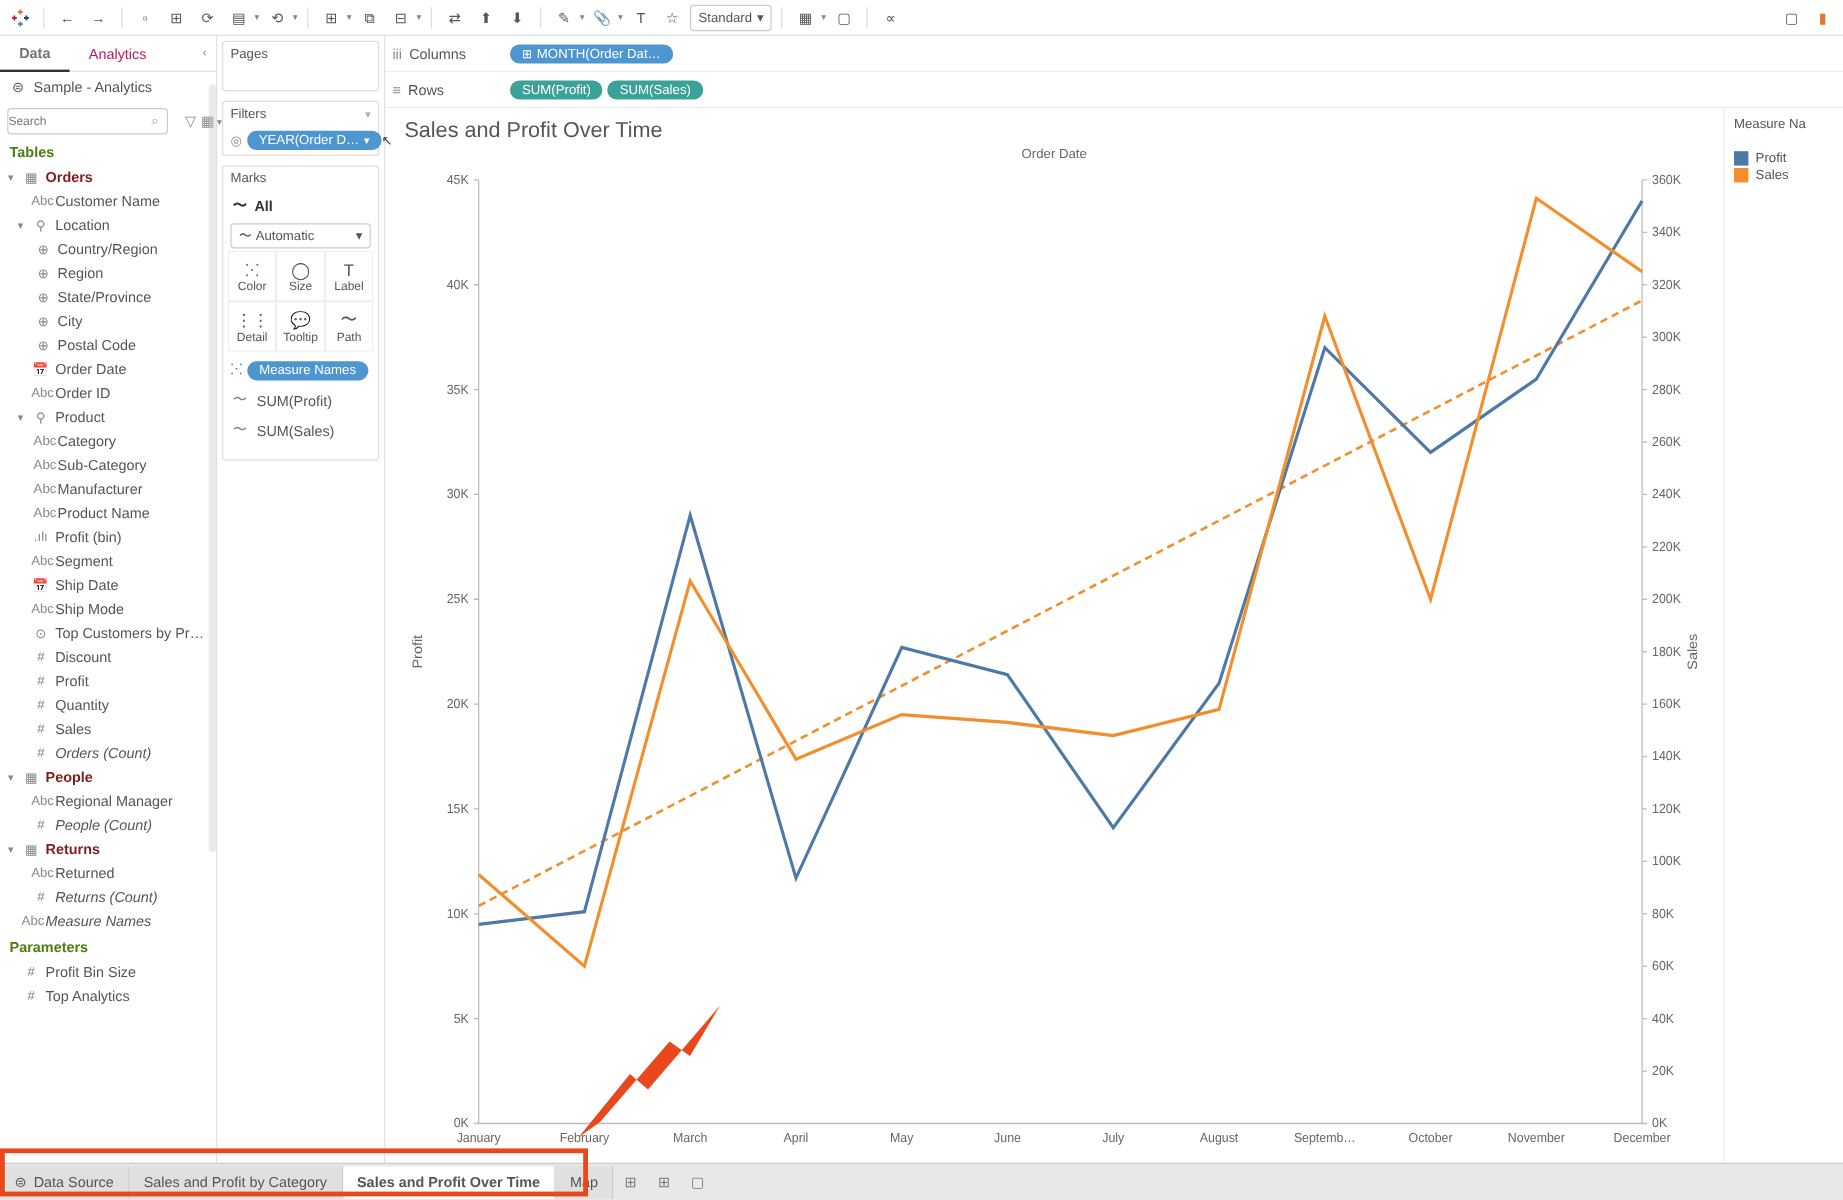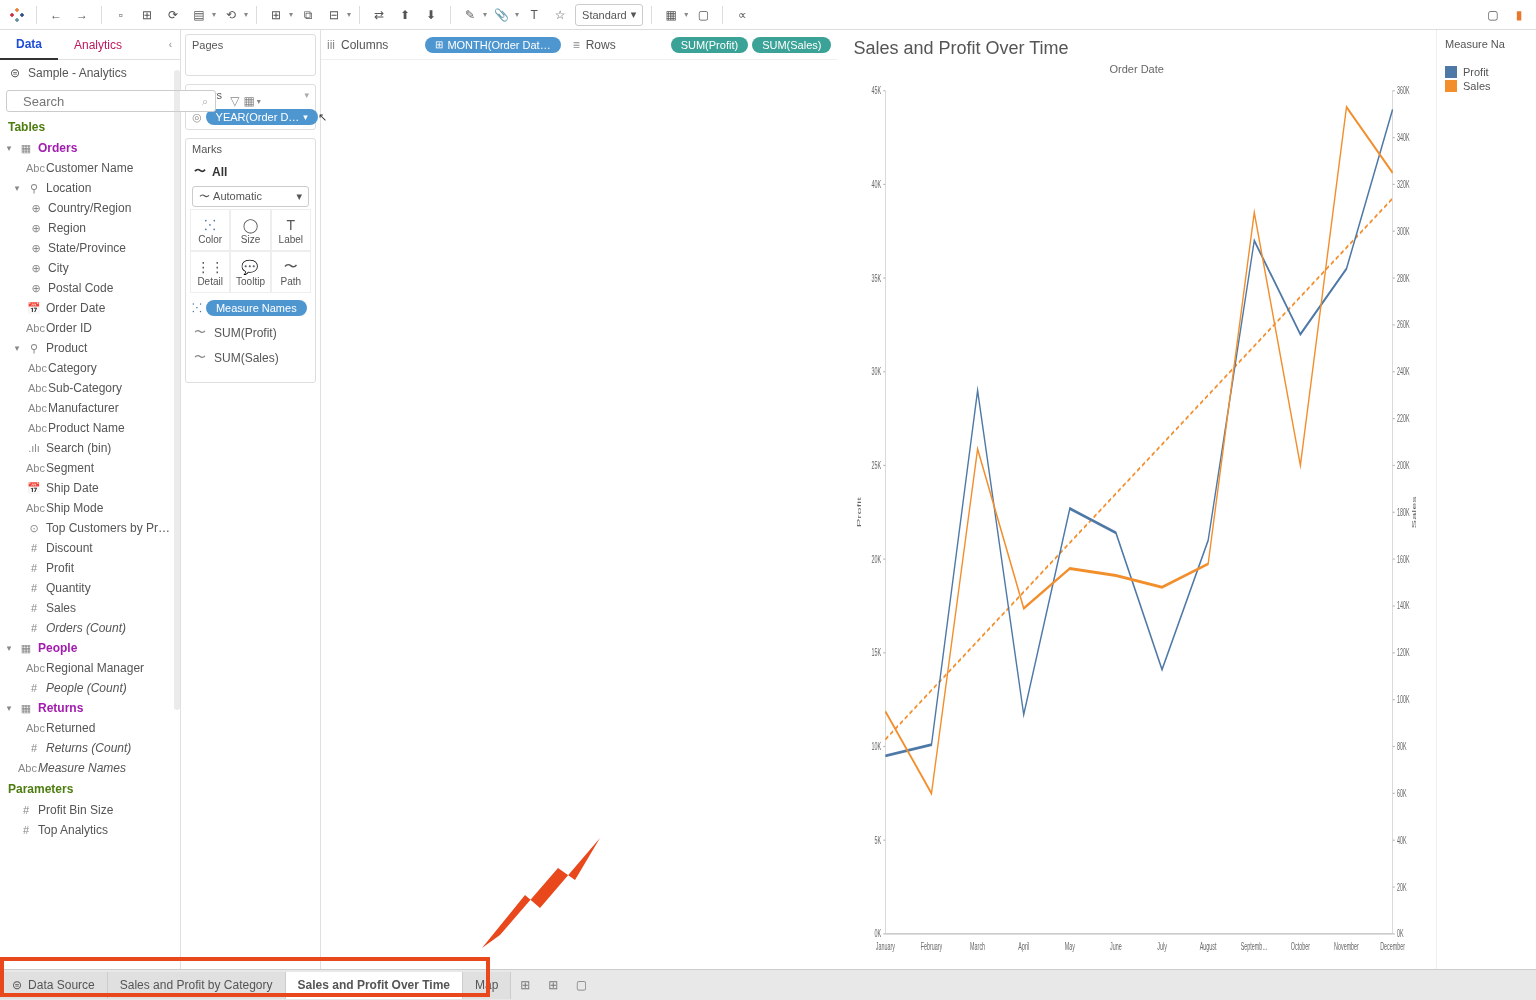--- a/index.html
+++ b/index.html
@@ -14,38 +14,38 @@
 .toolbar .spacer { flex: 1; }
 .tb-chev { font-size: 8px; color: #888; margin-left: -2px; }
 
 
 .main { display: flex; height: 939px; }
 .left-panel { width: 181px; border-right: 1px solid #e0e0e0; display: flex; flex-direction: column; background: #fff; position: relative; }
 .left-panel .scroll-ind { position: absolute; right: 0; top: 30px; bottom: 0; width: 6px; background: #ccc; border-radius: 3px; opacity: .4; }
 
 .tab-header { display: flex; border-bottom: 1px solid #e0e0e0; height: 30px; align-items: center; }
 .tab-header .tab { padding: 0 16px; height: 30px; display: flex; align-items: center; color: #be185d; font-size: 12px; cursor: pointer; }
-.tab-header .tab.active { border-bottom: 2px solid #333; font-weight: bold; color: #1d4ed8; }
+.tab-header .tab.active { border-bottom: 2px solid #333; font-weight: bold; color: #737373; }
 .tab-header .collapse { margin-left: auto; padding: 0 8px; color: #888; font-size: 10px; }
 
 .ds-row { display: flex; align-items: center; padding: 6px 8px; gap: 6px; color: #555; }
 .ds-row .ds-icon { width: 14px; height: 14px; display:flex; align-items:center; justify-content:center; }
 
 .search-row { display: flex; align-items: center; padding: 4px 6px; gap: 4px; }
-.search-row input { flex: 1; height: 22px; border: 1px solid #ccc; border-radius: 3px; padding: 0 16px; font-size: 13px; }
+.search-row input { flex: 1; height: 22px; border: 1px solid #ccc; border-radius: 3px; padding: 0 0; font-size: 10px; }
 .search-row .sicon { width: 18px; color: #888; font-size: 12px; text-align: center; cursor: pointer; }
 
 .section-label { padding: 4px 8px; font-weight: bold; font-size: 12px; color: #4d7c0f; }
 .tree { overflow: hidden; flex: 1; }
 .tree-item { display: flex; align-items: center; height: 20px; padding: 0 4px; gap: 4px; color: #555; cursor: pointer; white-space: nowrap; }
 .tree-item .exp { width: 10px; font-size: 9px; color: #888; text-align: center; }
 .tree-item .ficon { width: 16px; text-align: center; font-size: 11px; color: #888; }
 .tree-item .fname { font-size: 12px; }
 .tree-item.italic .fname { font-style: italic; }
-.tree-item.bold .fname { font-weight: bold; color: #a21caf; }
+.tree-item.bold .fname { font-weight: bold; color: #7f1d1d; }
 .ind1 { padding-left: 12px; }
 .ind2 { padding-left: 28px; }
 
 
 .cards-panel { width: 140px; border-right: 1px solid #e0e0e0; display: flex; flex-direction: column; padding: 0; background: #fff; }
 .card { margin: 4px; border: 1px solid #ddd; border-radius: 3px; background: #fff; }
 .card-header { padding: 4px 6px; font-size: 11px; color: #555; display: flex; align-items: center; justify-content: space-between; }
 .card-body { padding: 4px 6px; min-height: 20px; }
 .pill { border-radius: 10px; padding: 2px 10px; font-size: 11px; color: #fff; display: inline-flex; align-items: center; gap: 4px; white-space: nowrap; }
 .pill.blue { background: #4e96d0; }
@@ -54,21 +54,21 @@
 
 .marks-type { display: flex; align-items: center; padding: 4px 8px; gap: 6px; font-size: 12px; color: #333; font-weight: bold; }
 .marks-sel { margin: 2px 6px; border: 1px solid #ccc; border-radius: 3px; padding: 2px 6px; font-size: 11px; color: #555; display: flex; justify-content: space-between; align-items: center; }
 .marks-grid { display: grid; grid-template-columns: 1fr 1fr 1fr; margin: 2px 4px; }
 .marks-cell { border: 1px solid #eee; display: flex; flex-direction: column; align-items: center; justify-content: center; height: 42px; font-size: 10px; color: #555; cursor: pointer; }
 .marks-cell .mi { font-size: 14px; height: 18px; display: flex; align-items: center; }
 .marks-row { display: flex; align-items: center; padding: 4px 8px; gap: 6px; font-size: 12px; color: #555; }
 .marks-row .ln { width: 14px; color: #888; }
 
 
-.viz-panel { flex: 1; display: flex; flex-direction: row; }
+.viz-panel { flex: 1; display: flex; flex-direction: column; }
 .shelf { height: 30px; display: flex; align-items: center; border-bottom: 1px solid #eee; padding: 0 6px; gap: 8px; }
 .shelf .shelf-label { width: 90px; display: flex; align-items: center; gap: 6px; color: #555; font-size: 12px; }
 .shelf .shelf-label .si { color: #888; }
 .shelf .pills { display: flex; gap: 4px; }
 
 .viz-area { flex: 1; display: flex; }
 .chart-container { flex: 1; padding: 8px 16px 0 16px; display: flex; flex-direction: column; }
 .chart-title { font-size: 18px; color: #555; margin-bottom: 4px; }
 .axis-title-top { text-align: center; font-size: 11px; color: #666; margin-bottom: 4px; }
 .chart-svg-wrap { flex: 1; position: relative; }
@@ -233,21 +233,21 @@
           <span class="ficon">Abc</span>
           <span class="fname">Manufacturer</span>
         </div>
       <div class="tree-item ind2">
           <span class="ficon">Abc</span>
           <span class="fname">Product Name</span>
         </div>
       <div class="tree-item ind1">
           <span class="exp"></span>
           <span class="ficon">.ılı</span>
-          <span class="fname">Search (bin)</span>
+          <span class="fname">Profit (bin)</span>
         </div>
       <div class="tree-item ind1">
           <span class="exp"></span>
           <span class="ficon">Abc</span>
           <span class="fname">Segment</span>
         </div>
       <div class="tree-item ind1">
           <span class="exp"></span>
           <span class="ficon">📅</span>
           <span class="fname">Ship Date</span>

